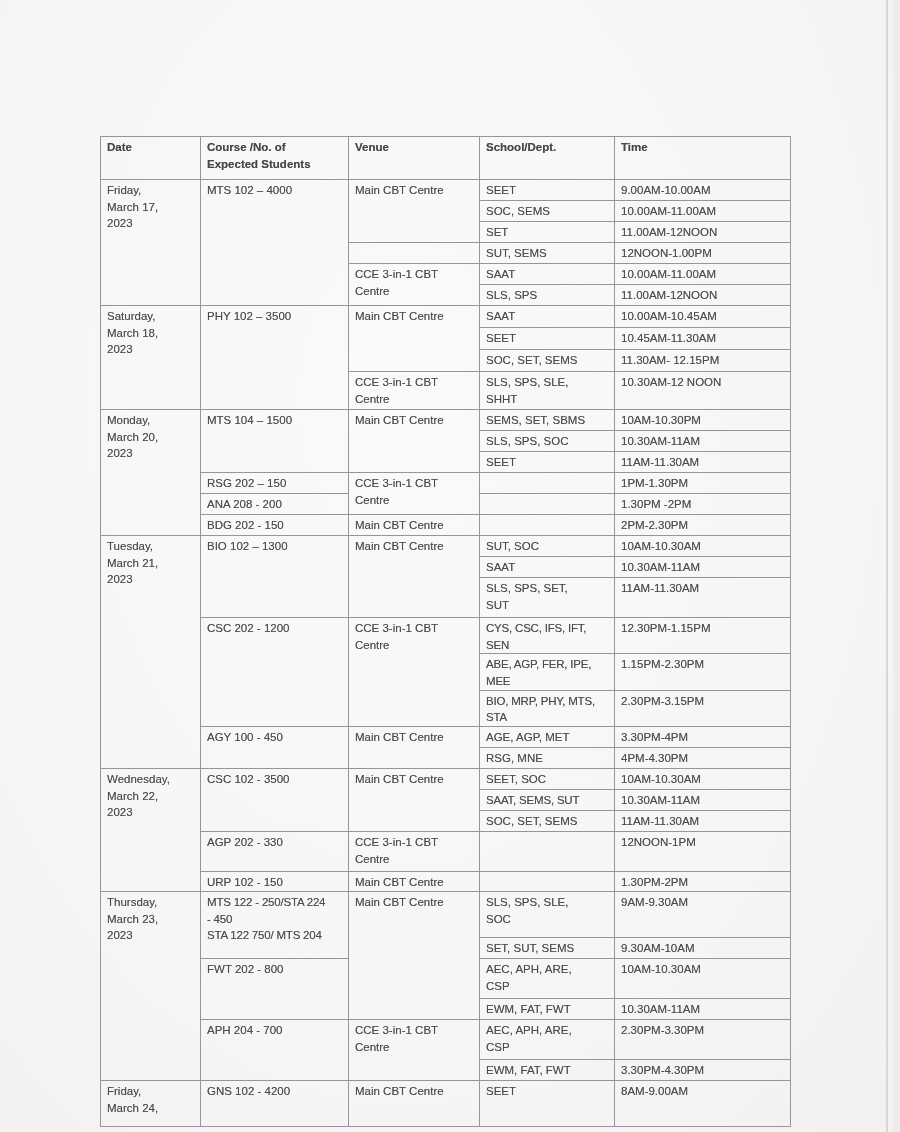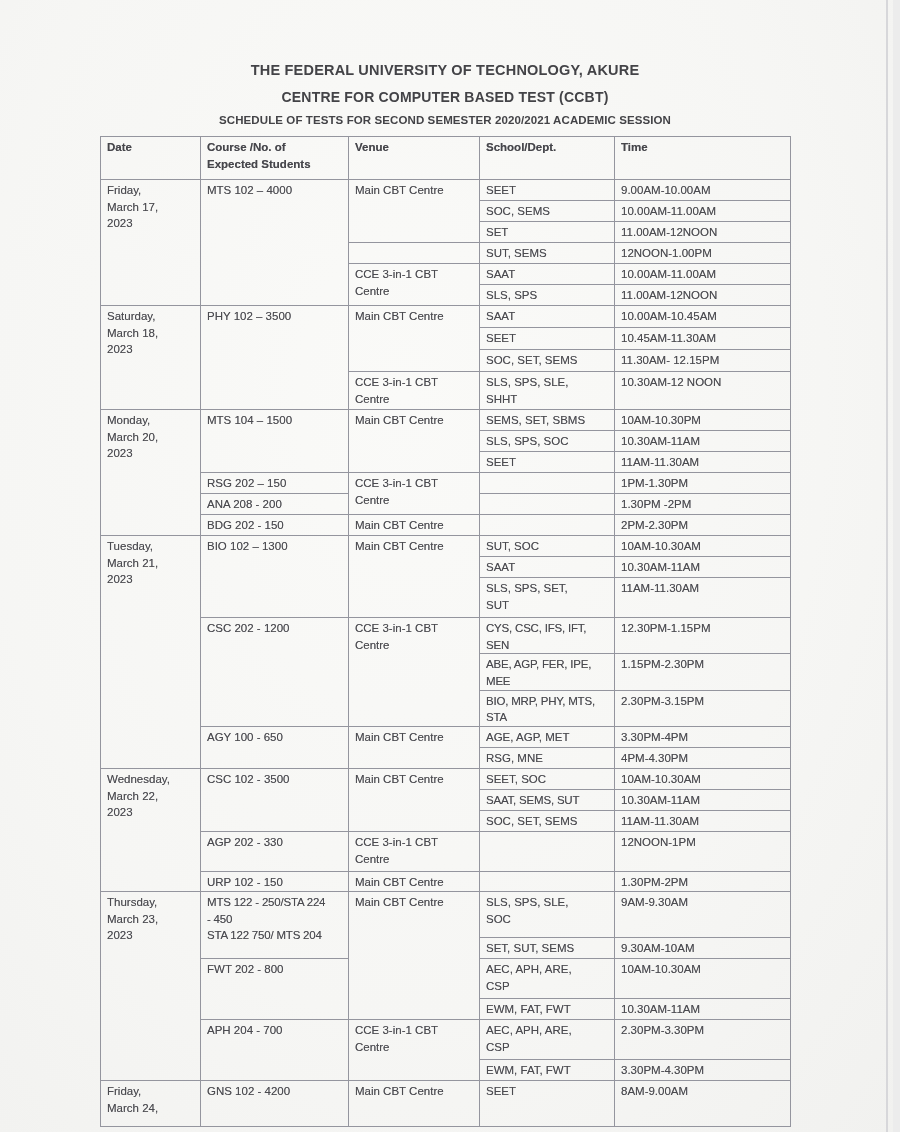--- a/index.html
+++ b/index.html
@@ -91,25 +91,20 @@
     color: #46464b;
   }
   td.col-date { line-height: 21px; }
   td.small { font-size: 8px; line-height: 1.6; padding-top: 4px; letter-spacing: -0.2px; }
 </style>
 </head>
 <body>
 
 <div class="scan-page">
 
-  <div class="titles">
-    <div class="title-main">THE FEDERAL UNIVERSITY OF TECHNOLOGY, AKURE</div>
-    <div class="title-sub">CENTRE FOR COMPUTER BASED TEST (CCBT)</div>
-    <div class="title-schedule">SCHEDULE OF TESTS FOR SECOND SEMESTER 2020/2021 ACADEMIC SESSION</div>
-  </div>
 
   <table class="schedule">
     <colgroup>
       <col class="c-date">
         <col class="c-course">
         <col class="c-venue">
         <col class="c-school">
         <col class="c-time">
     </colgroup>
     <thead>
@@ -237,21 +232,21 @@
         </tr>
         <tr style="height: 22px;">
           <td class="col-school small">ABE, AGP, FER, IPE, MEE</td>
           <td class="col-time">1.15PM-2.30PM</td>
         </tr>
         <tr style="height: 22px;">
           <td class="col-school small">BIO, MRP, PHY, MTS, STA</td>
           <td class="col-time">2.30PM-3.15PM</td>
         </tr>
         <tr style="height: 21px;">
-          <td rowspan="2" class="col-course">AGY 100 - 650</td>
+          <td rowspan="2" class="col-course">AGY 100 - 450</td>
           <td rowspan="2" class="col-venue">Main CBT Centre</td>
           <td class="col-school">AGE, AGP, MET</td>
           <td class="col-time">3.30PM-4PM</td>
         </tr>
         <tr style="height: 21px;">
           <td class="col-school">RSG, MNE</td>
           <td class="col-time">4PM-4.30PM</td>
         </tr>
         <tr style="height: 21px;">
           <td rowspan="5" class="col-date">Wednesday,

